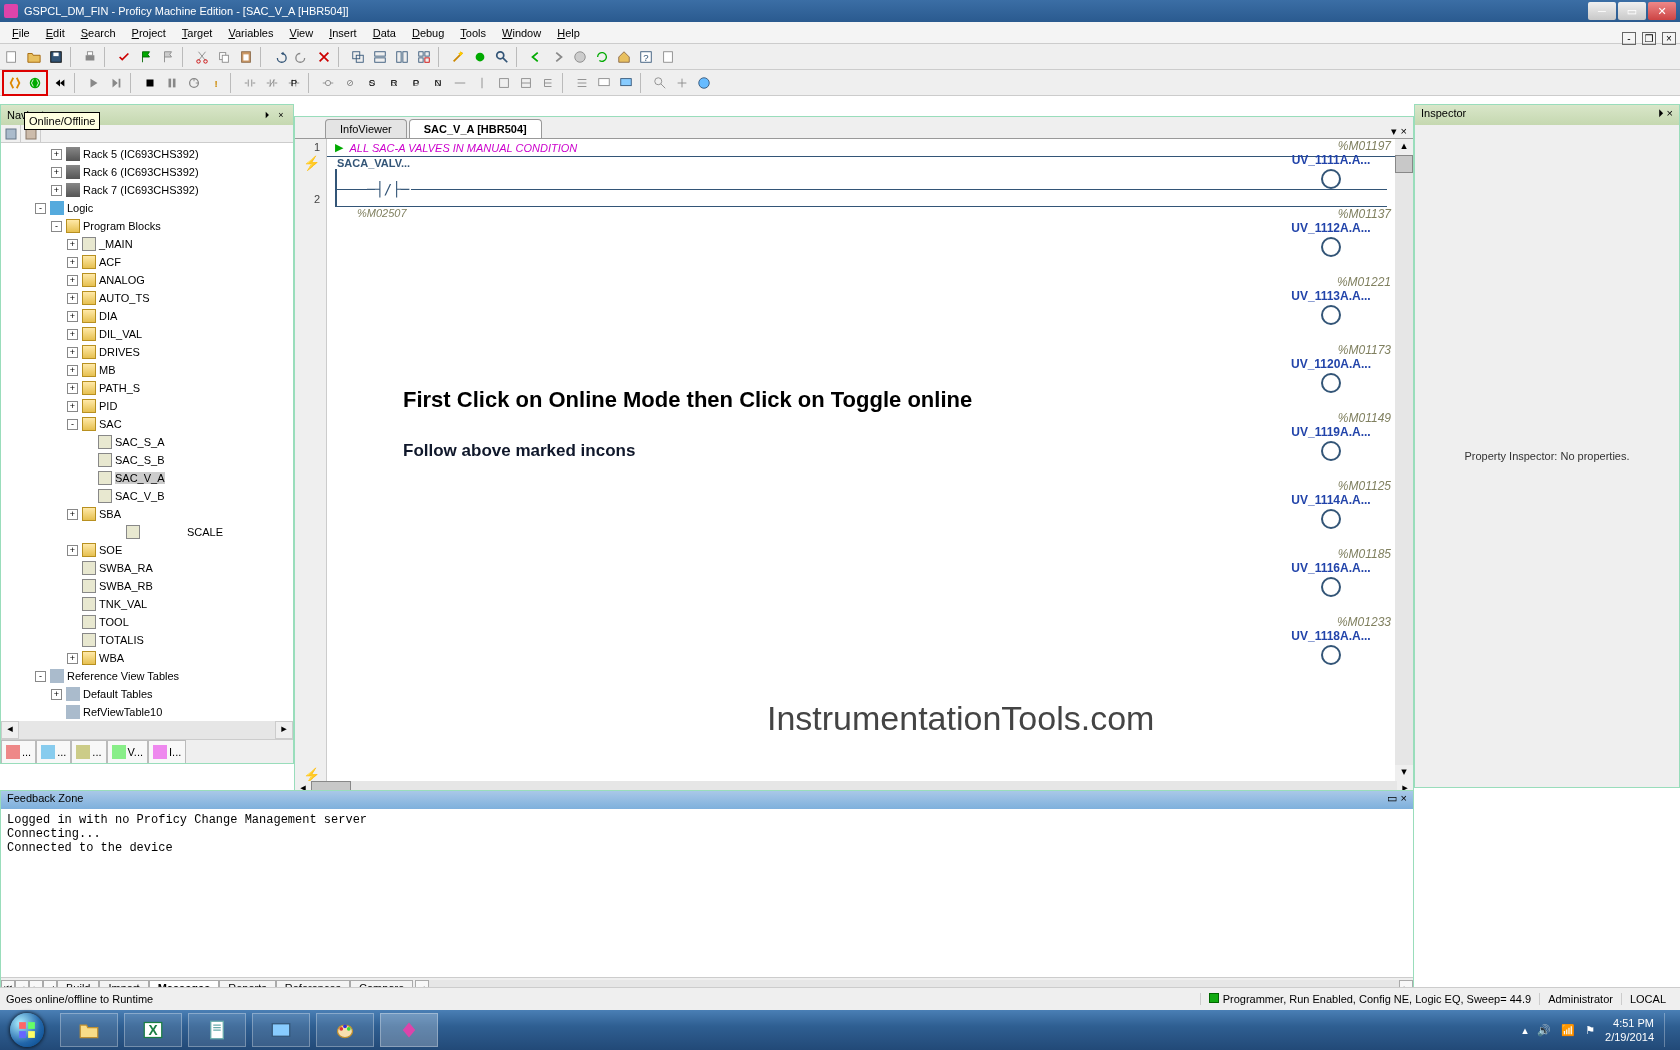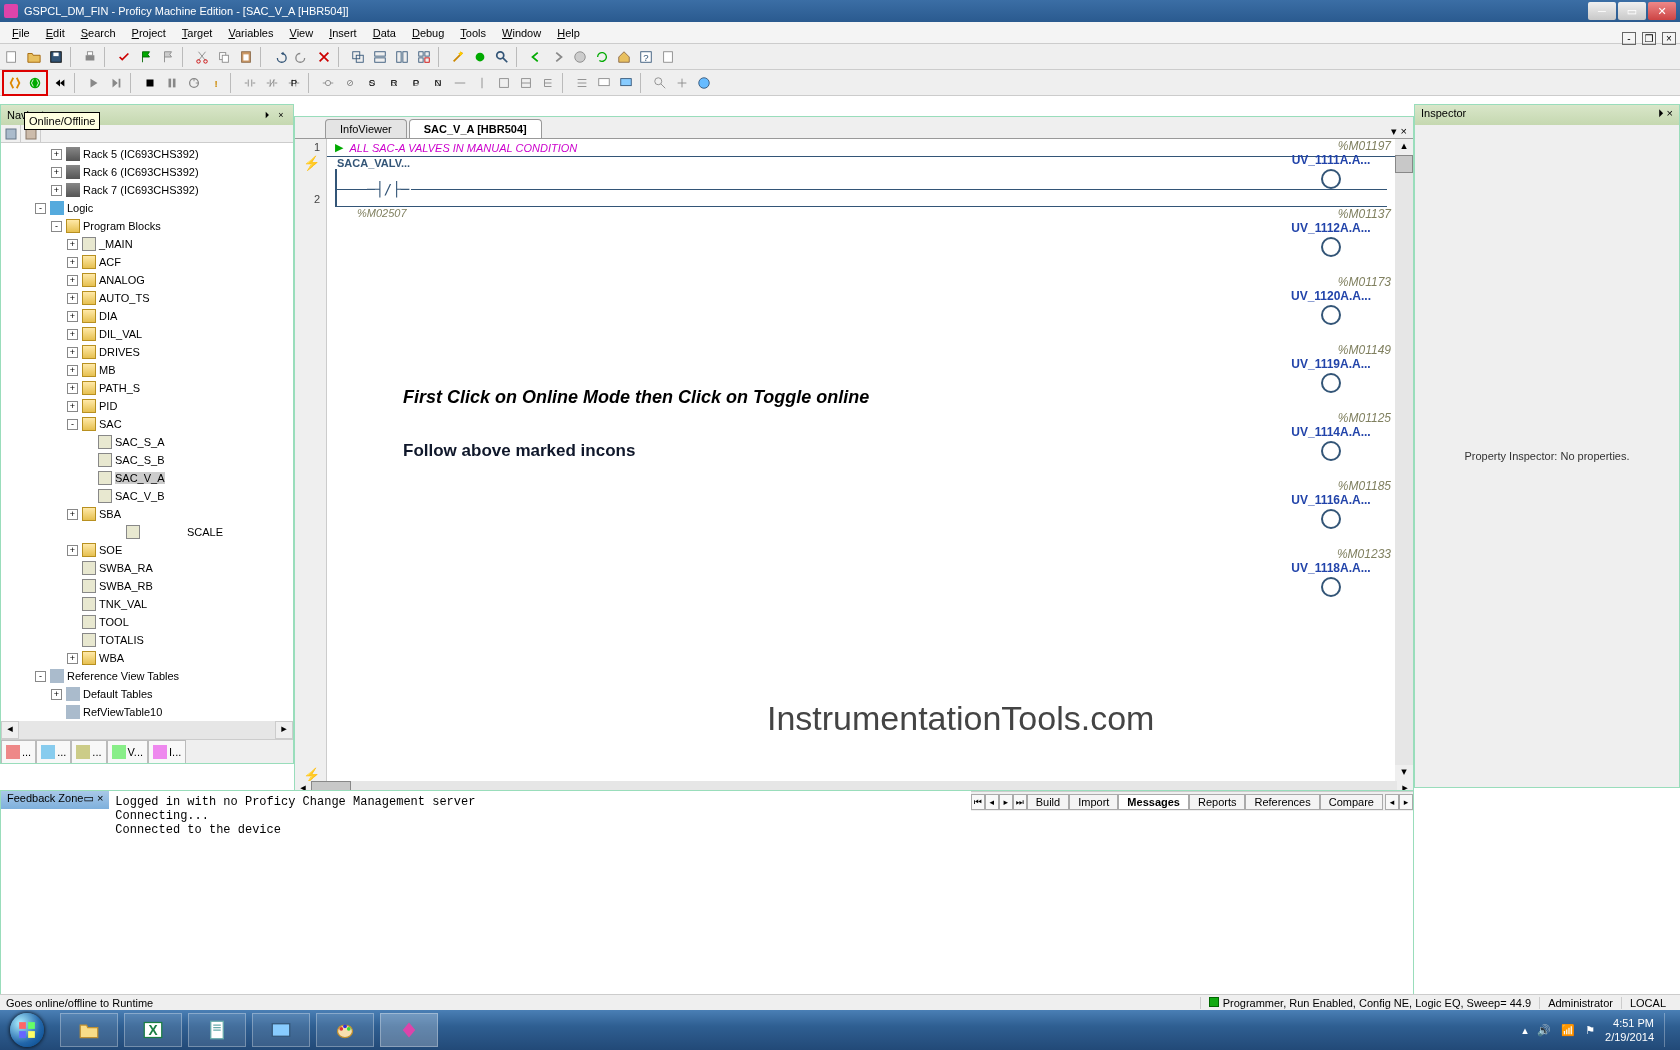--- a/index.html
+++ b/index.html
@@ -66,51 +66,51 @@
 .ed-tab-btns { margin-left: auto; display: flex; gap: 4px; padding-right: 6px; }
 .ed-body { flex: 1; display: flex; background: #fff; position: relative; overflow: hidden; }
 .gutter { width: 32px; background: #efefef; border-right: 1px solid #ccc; }
 .gutter .gnum { text-align: right; padding: 2px 6px; color: #444; }
 .lightning { color: #d90; font-size: 14px; padding-left: 8px; }
 .ladder { flex: 1; position: relative; background: #fff; }
 .rung-comment { color: #c0c; font-style: italic; padding: 2px 10px; border-bottom: 1px solid #357; }
 .rung-label { color: #357; font-weight: bold; padding: 0 10px; }
 .contact { position: absolute; font-family: monospace; font-size: 14px; color: #357; }
 .ref-text { color: #808060; font-style: italic; font-size: 11px; }
-.instr-text { position: absolute; font-size: 18px; font-weight: bold; font-style: italic; }
+.instr-text { position: absolute; font-size: 22px; font-weight: bold; }
 .instr-sub { position: absolute; font-size: 17px; font-weight: bold; color: #0f172a; }
 .watermark { position: absolute; font-size: 34px; color: #444; font-weight: 400; font-family: Arial, sans-serif; }
 .coils { position: absolute; right: -6px; top: 0; width: 140px; }
 .coil-block { height: 68px; text-align: center; position: relative; }
 .coil-ref { color: #808060; font-style: italic; text-align: right; padding-right: 10px; font-size: 12px; }
 .coil-name { color: #24a; font-weight: bold; font-size: 12px; }
 .coil-circle { width: 20px; height: 20px; border: 2px solid #357; border-radius: 50%; margin: 2px auto; }
 .ladder-grid-dots { position: absolute; inset: 0; background-image: radial-gradient(#bbb 0.5px, transparent 0.5px); background-size: 110px 70px; background-position: 40px 30px; opacity: 0.4; }
 .ed-hscroll { height: 18px; display: flex; background: #efefef; }
 .ed-vscroll { width: 18px; background: #efefef; display: flex; flex-direction: column; }
 .ed-vscroll .track { flex: 1; background: #e6e6e6; position: relative; }
 .thumb { background: #c8c8c8; border: 1px solid #888; }
 
 
 .inspector { position: absolute; right: 0; top: 104px; width: 266px; height: 684px; border: 1px solid #9db; display: flex; flex-direction: column; }
 .insp-title { background: linear-gradient(#d9e6c9, #c5d8b0); height: 20px; padding: 2px 6px; display: flex; justify-content: space-between; }
 .insp-body { flex: 1; background: #efefef; display: flex; align-items: center; justify-content: center; color: #333; }
 
 
-.feedback { position: absolute; left: 0; top: 790px; width: 1414px; height: 208px; border: 1px solid #9db; display: flex; flex-direction: row; }
+.feedback { position: absolute; left: 0; top: 790px; width: 1414px; height: 208px; border: 1px solid #9db; display: flex; flex-direction: column; }
 .fb-title { background: linear-gradient(#a9c8e8, #7eb0dc); height: 18px; padding: 1px 6px; display: flex; justify-content: space-between; color: #000; font-size: 11px; }
 .fb-body { flex: 1; background: #fff; padding: 4px 6px; font-family: 'Courier New', monospace; font-size: 12px; white-space: pre; }
 .fb-tabs { height: 20px; display: flex; align-items: center; background: #efefef; border-top: 1px solid #ccc; }
 .fb-tabs .fnav { width: 14px; height: 16px; border: 1px solid #aaa; text-align: center; font-size: 9px; line-height: 14px; background: #f8f8f8; }
 .fb-tabs .ftab { padding: 1px 8px; border: 1px solid #aaa; background: #f4f4f4; font-size: 11px; }
 .fb-tabs .ftab.active { background: #fff; font-weight: bold; }
 .fb-tabs .hscroll { flex: 1; display: flex; margin-left: 2px; }
 
 
-.status { position: absolute; left: 0; bottom: 40px; width: 100%; height: 16px; background: #efefef; border-top: 1px solid #ccc; display: flex; align-items: center; padding: 0 6px; }
+.status { position: absolute; left: 0; bottom: 40px; width: 100%; height: 23px; background: #efefef; border-top: 1px solid #ccc; display: flex; align-items: center; padding: 0 6px; }
 .status .cell { border-left: 1px solid #ccc; padding: 0 8px; }
 .status .spacer { flex: 1; }
 .status-led { width: 10px; height: 10px; background: #1a1; display: inline-block; margin-right: 4px; border: 1px solid #060; }
 
 
 .taskbar { position: absolute; left: 0; bottom: 0; width: 100%; height: 40px; background: linear-gradient(#4a7fb5, #2f5f92 40%, #224977); display: flex; align-items: center; gap: 6px; padding-right: 8px; }
 .start-orb { width: 54px; height: 40px; display: flex; align-items: center; justify-content: center; }
 .start-orb .orb { width: 34px; height: 34px; border-radius: 50%; background: radial-gradient(circle at 30% 30%, #aef, #26a 60%, #048); box-shadow: 0 0 4px #000; display: flex; align-items: center; justify-content: center; }
 .orb svg { width: 18px; height: 18px; }
 .task-btn { width: 58px; height: 34px; border: 1px solid rgba(255,255,255,0.3); background: rgba(255,255,255,0.1); display: flex; align-items: center; justify-content: center; }
@@ -734,20 +734,25 @@
 
       <div class="coils" id="coils">
           <div class="coil-block">
             <div class="coil-ref">%M01197</div>
             <div class="coil-name">UV_1111A.A...</div>
             <div class="coil-circle"></div>
           </div>
           <div class="coil-block">
             <div class="coil-ref">%M01137</div>
             <div class="coil-name">UV_1112A.A...</div>
+            <div class="coil-circle"></div>
+          </div>
+          <div class="coil-block">
+            <div class="coil-ref">%M01221</div>
+            <div class="coil-name">UV_1113A.A...</div>
             <div class="coil-circle"></div>
           </div>
           <div class="coil-block">
             <div class="coil-ref">%M01173</div>
             <div class="coil-name">UV_1120A.A...</div>
             <div class="coil-circle"></div>
           </div>
           <div class="coil-block">
             <div class="coil-ref">%M01149</div>
             <div class="coil-name">UV_1119A.A...</div>

